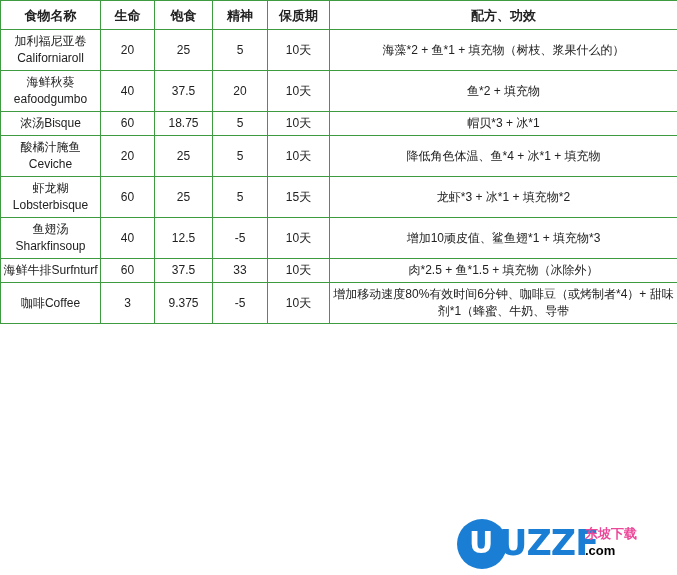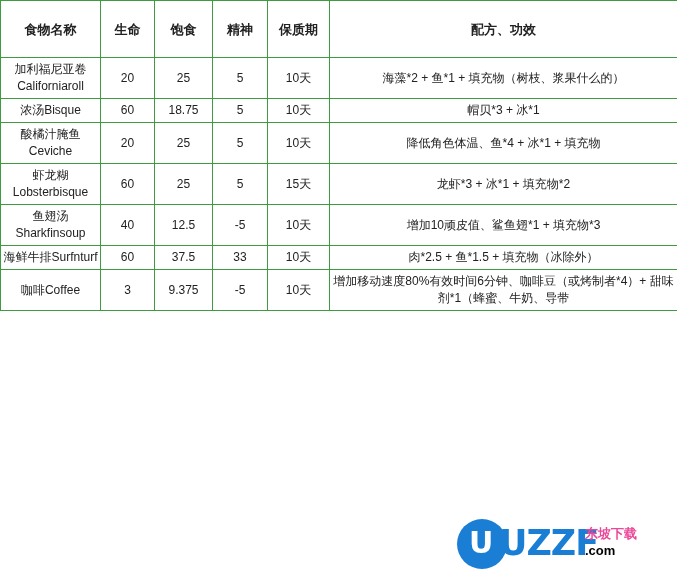--- a/index.html
+++ b/index.html
@@ -34,21 +34,21 @@
     line-height: 17px;
     padding: 3px 2px;
     word-wrap: break-word;
     overflow-wrap: break-word;
   }
   table.food-table th {
     font-weight: bold;
     font-size: 13px;
     background: #ffffff;
     height: 24px;
-    padding: 16px 2px;
+    padding: 2px 2px;
   }
   col.c-name   { width: 100px; }
   col.c-hp     { width: 54px; }
   col.c-food   { width: 58px; }
   col.c-spirit { width: 55px; }
   col.c-shelf  { width: 62px; }
   col.c-recipe { width: 348px; }
 
   td.name-cell {
     font-size: 12px;
@@ -140,20 +140,28 @@
     <tbody>
       <tr>
         <td class="name-cell">加利福尼亚卷Californiaroll</td>
         <td>20</td>
         <td>25</td>
         <td>5</td>
         <td>10天</td>
         <td class="recipe-cell">海藻*2 + 鱼*1 + 填充物（树枝、浆果什么的）</td>
       </tr>
       <tr>
+        <td class="name-cell">海鲜秋葵eafoodgumbo</td>
+        <td>40</td>
+        <td>37.5</td>
+        <td>20</td>
+        <td>10天</td>
+        <td class="recipe-cell">鱼*2 + 填充物</td>
+      </tr>
+      <tr>
         <td class="name-cell">浓汤Bisque</td>
         <td>60</td>
         <td>18.75</td>
         <td>5</td>
         <td>10天</td>
         <td class="recipe-cell">帽贝*3 + 冰*1</td>
       </tr>
       <tr>
         <td class="name-cell">酸橘汁腌鱼Ceviche</td>
         <td>20</td>

